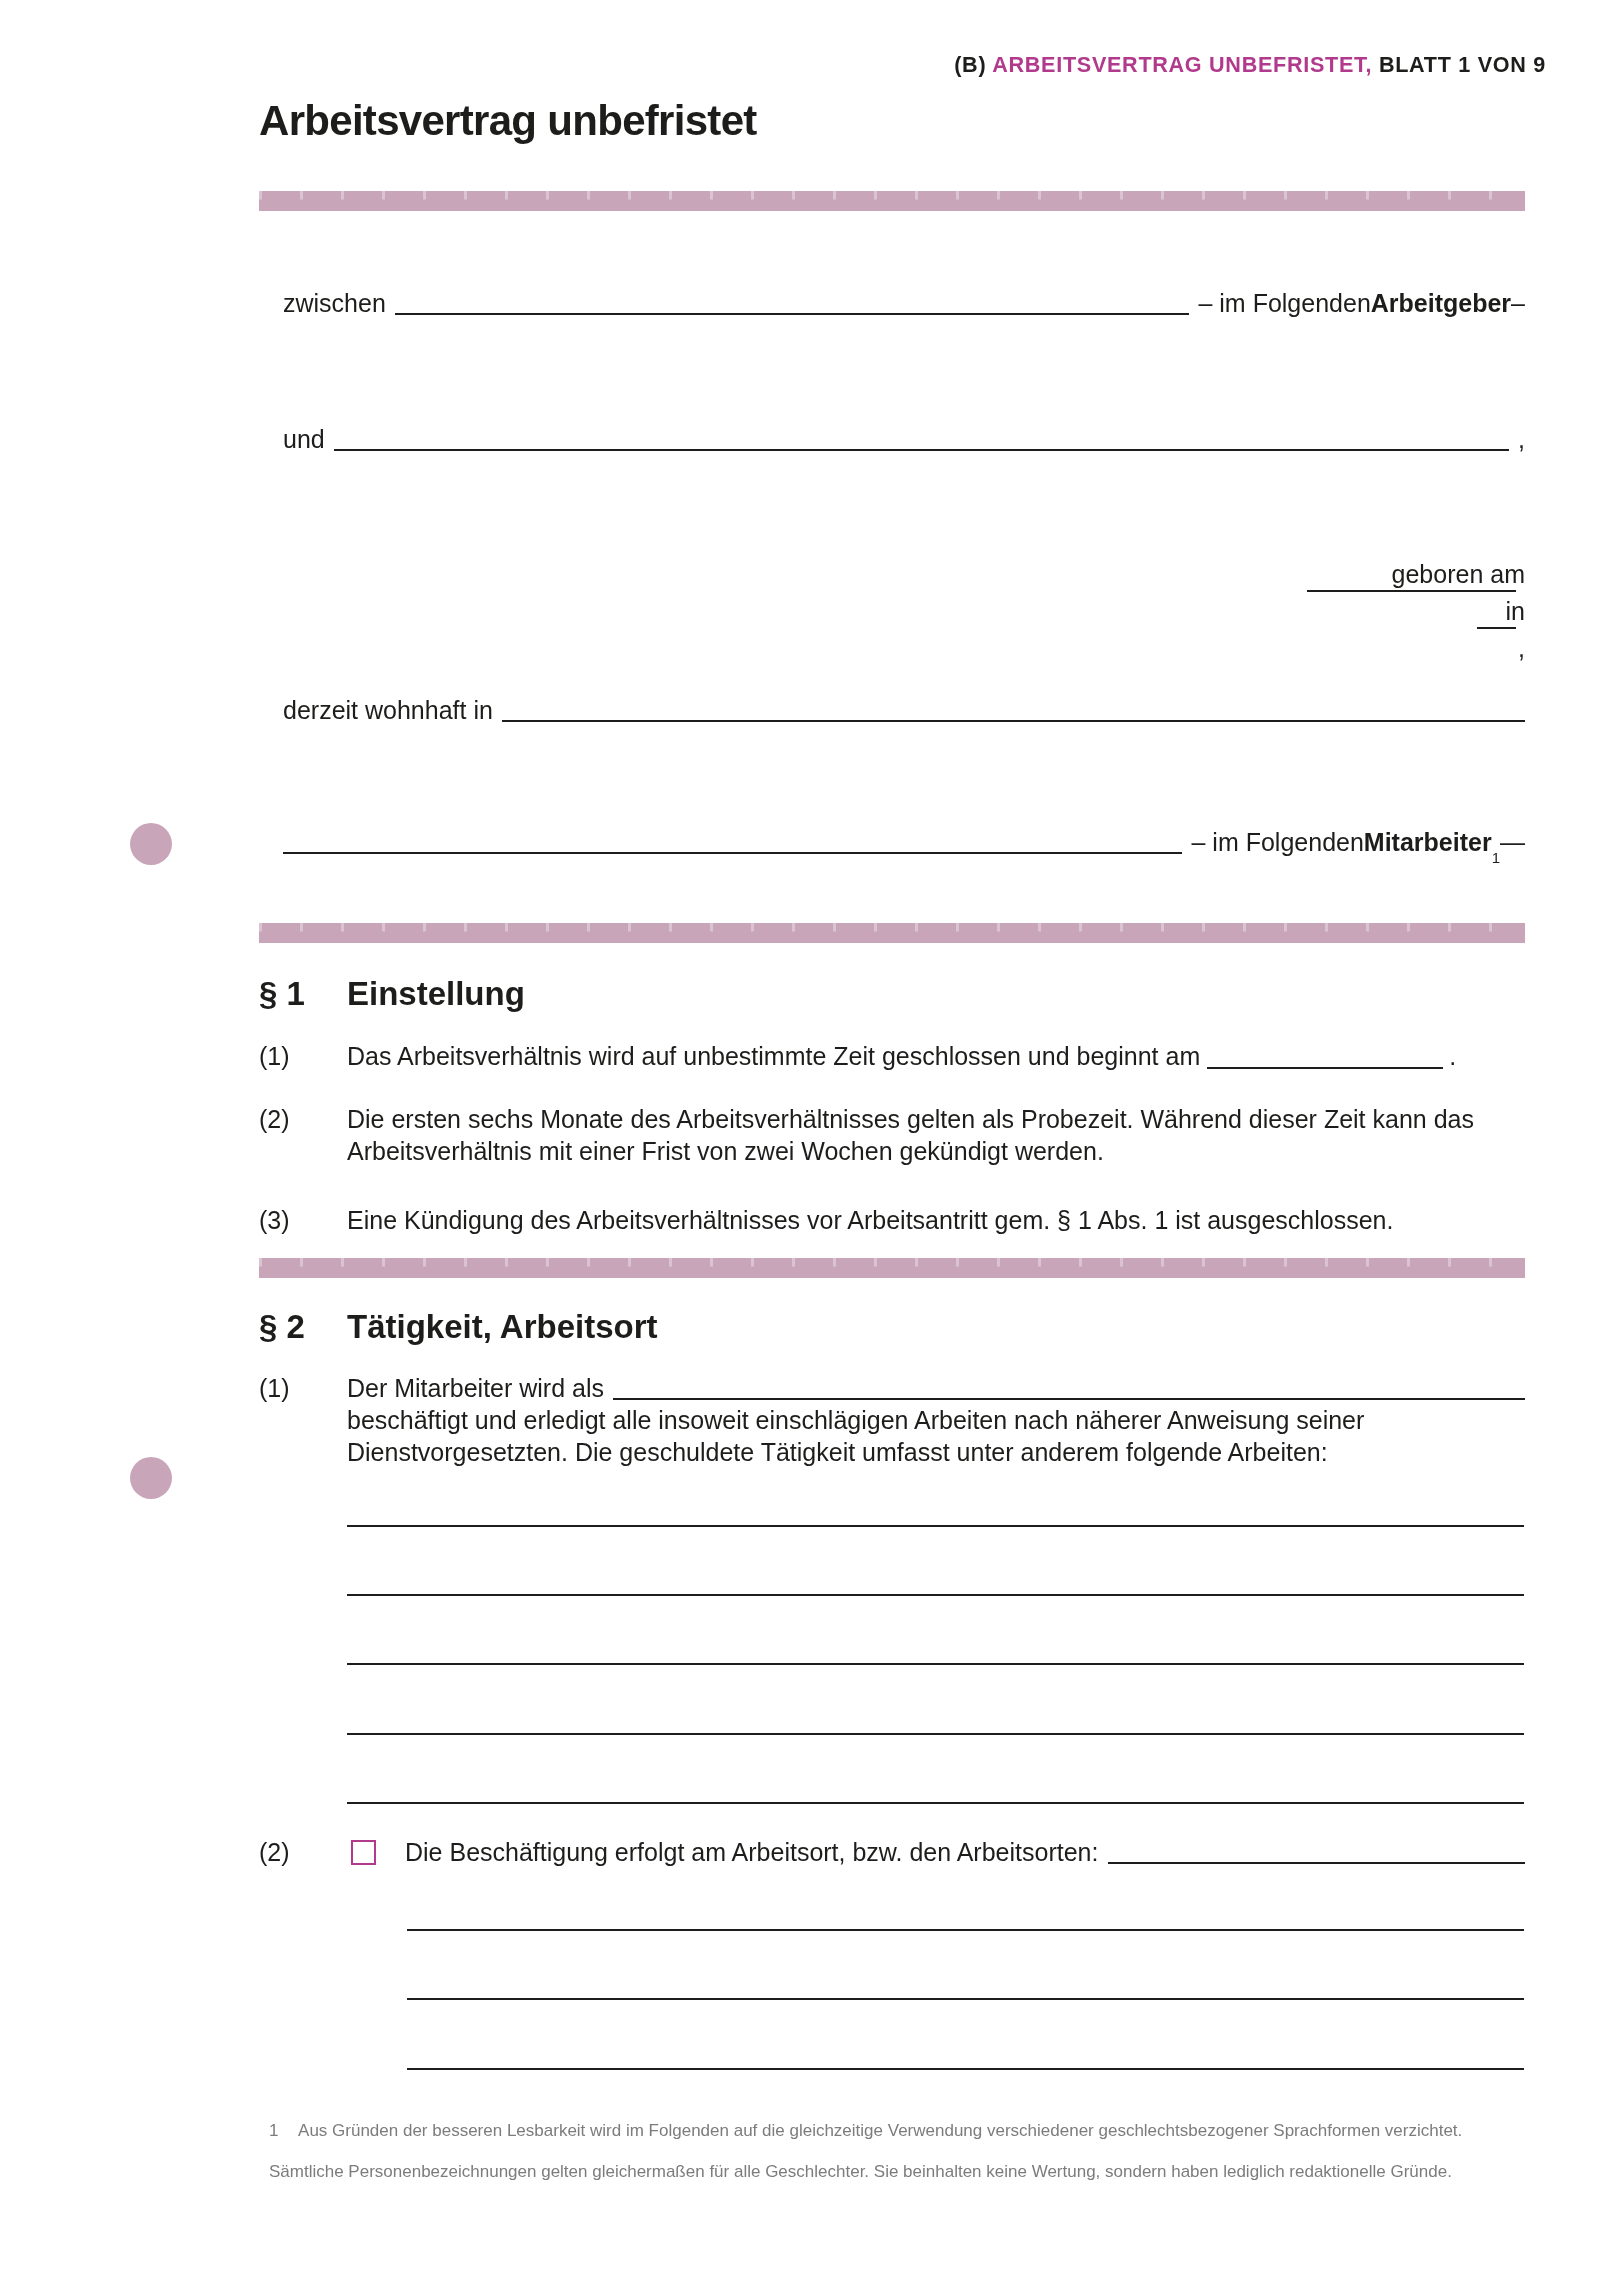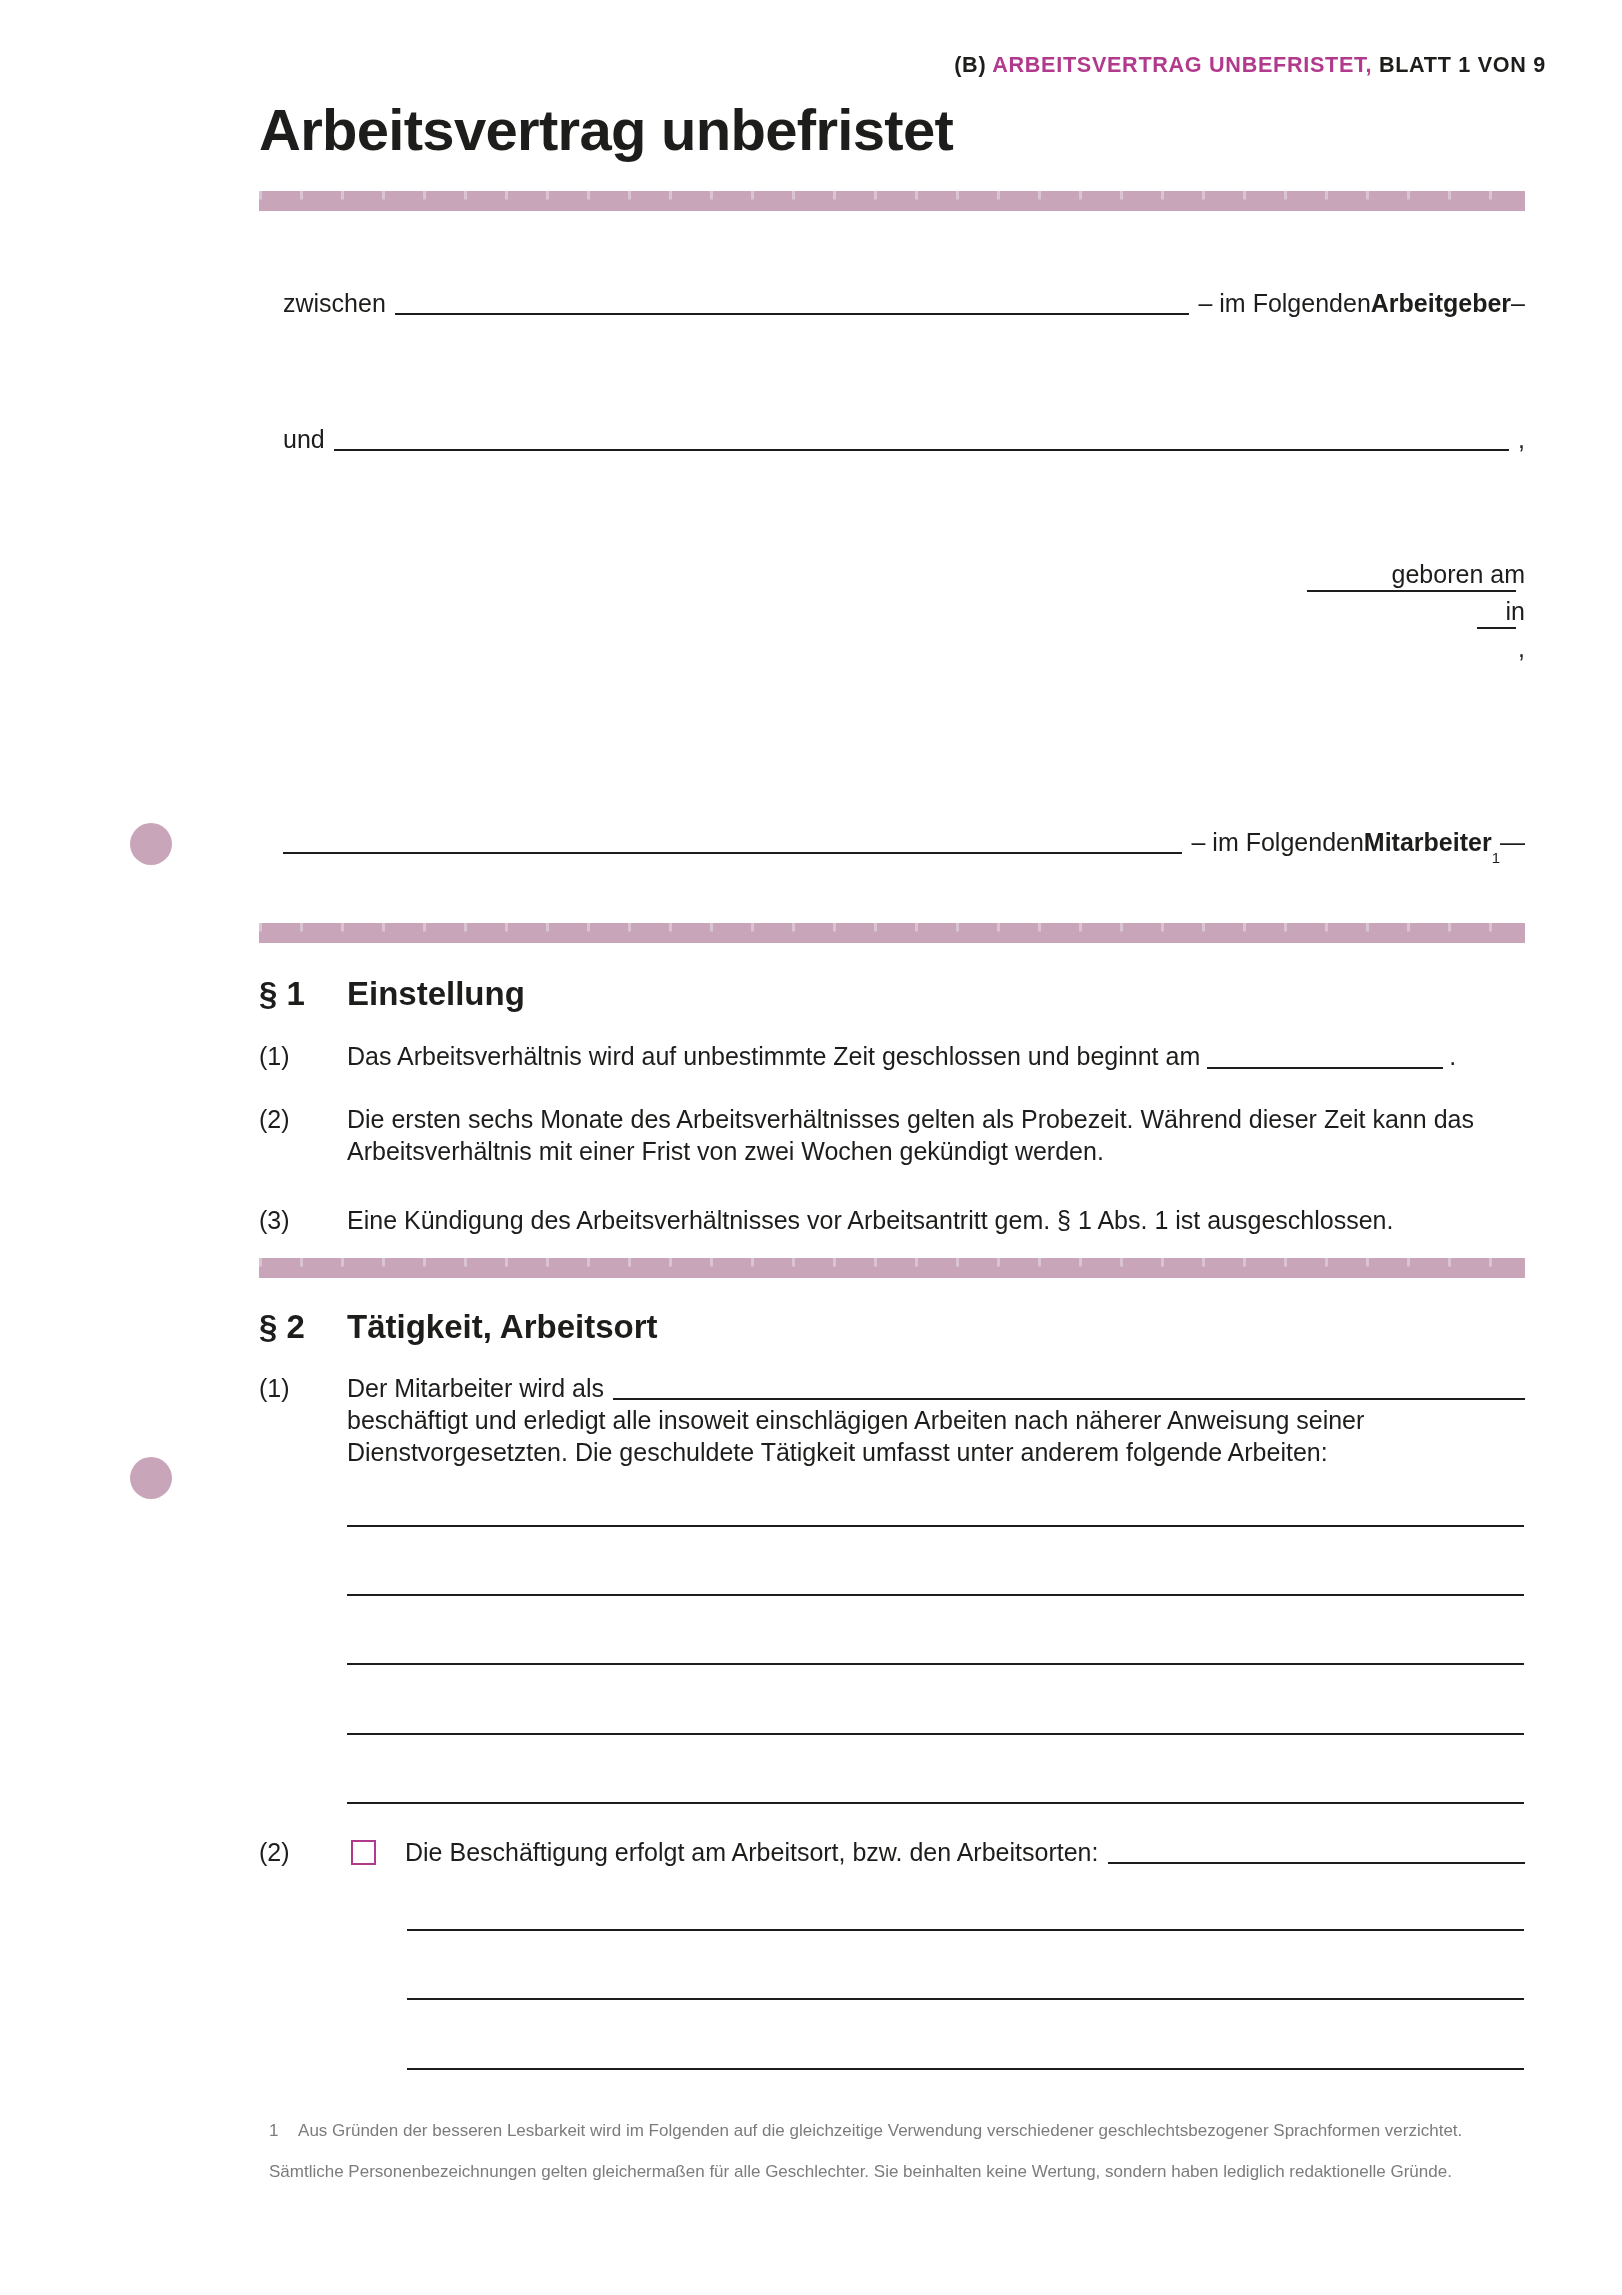--- a/index.html
+++ b/index.html
@@ -8,21 +8,21 @@
     font-family:"Liberation Sans","DejaVu Sans",sans-serif;
     color:var(--text,#1d1d1b);overflow:hidden;
   }
   .abs{position:absolute;}
 
   
   .header-line{top:52px;right:77px;font-size:21.6px;font-weight:bold;letter-spacing:0.7px;white-space:nowrap;}
   .header-line .accent{color:var(--accent,#b13a8c);}
 
   
-  .page-title{left:259px;top:98px;font-size:58px;font-weight:bold;line-height:1.1;letter-spacing:-0.7px;}
+  .page-title{left:259px;top:98px;font-size:42px;font-weight:bold;line-height:1.1;letter-spacing:-0.7px;}
 
   
   .bar{
     left:259px;right:98px;height:19.6px;
     background-color:var(--bar,#c9a5b9);
     background-image:repeating-linear-gradient(90deg,#dac4d1 0 3.3px,rgba(0,0,0,0) 3.3px 41px);
     background-size:100% 8.5px;background-repeat:no-repeat;background-position:0 0;
   }
   .bar1{top:191px;} .bar2{top:923px;} .bar3{top:1258px;}
 
@@ -102,20 +102,24 @@
   </div>
 
   <div class="abs row row-geboren">
     <span class="lbl">geboren am</span>
     <span class="blank fixed" style="width:209px;"></span>
     <span class="lbl">in</span>
     <span class="blank"></span>
     <span class="lbl">,</span>
   </div>
 
+  <div class="abs row row-wohnhaft">
+    <span class="lbl">derzeit wohnhaft in</span>
+    <span class="blank last"></span>
+  </div>
 
   <div class="abs row row-mitarbeiter">
     <span class="blank first"></span>
     <span class="lbl">– im Folgenden </span>
       <span class="lbl bold">Mitarbeiter</span>
       <sup>1</sup>
       <span class="lbl"> —</span>
   </div>
 
   <div class="abs bar bar2"></div>

